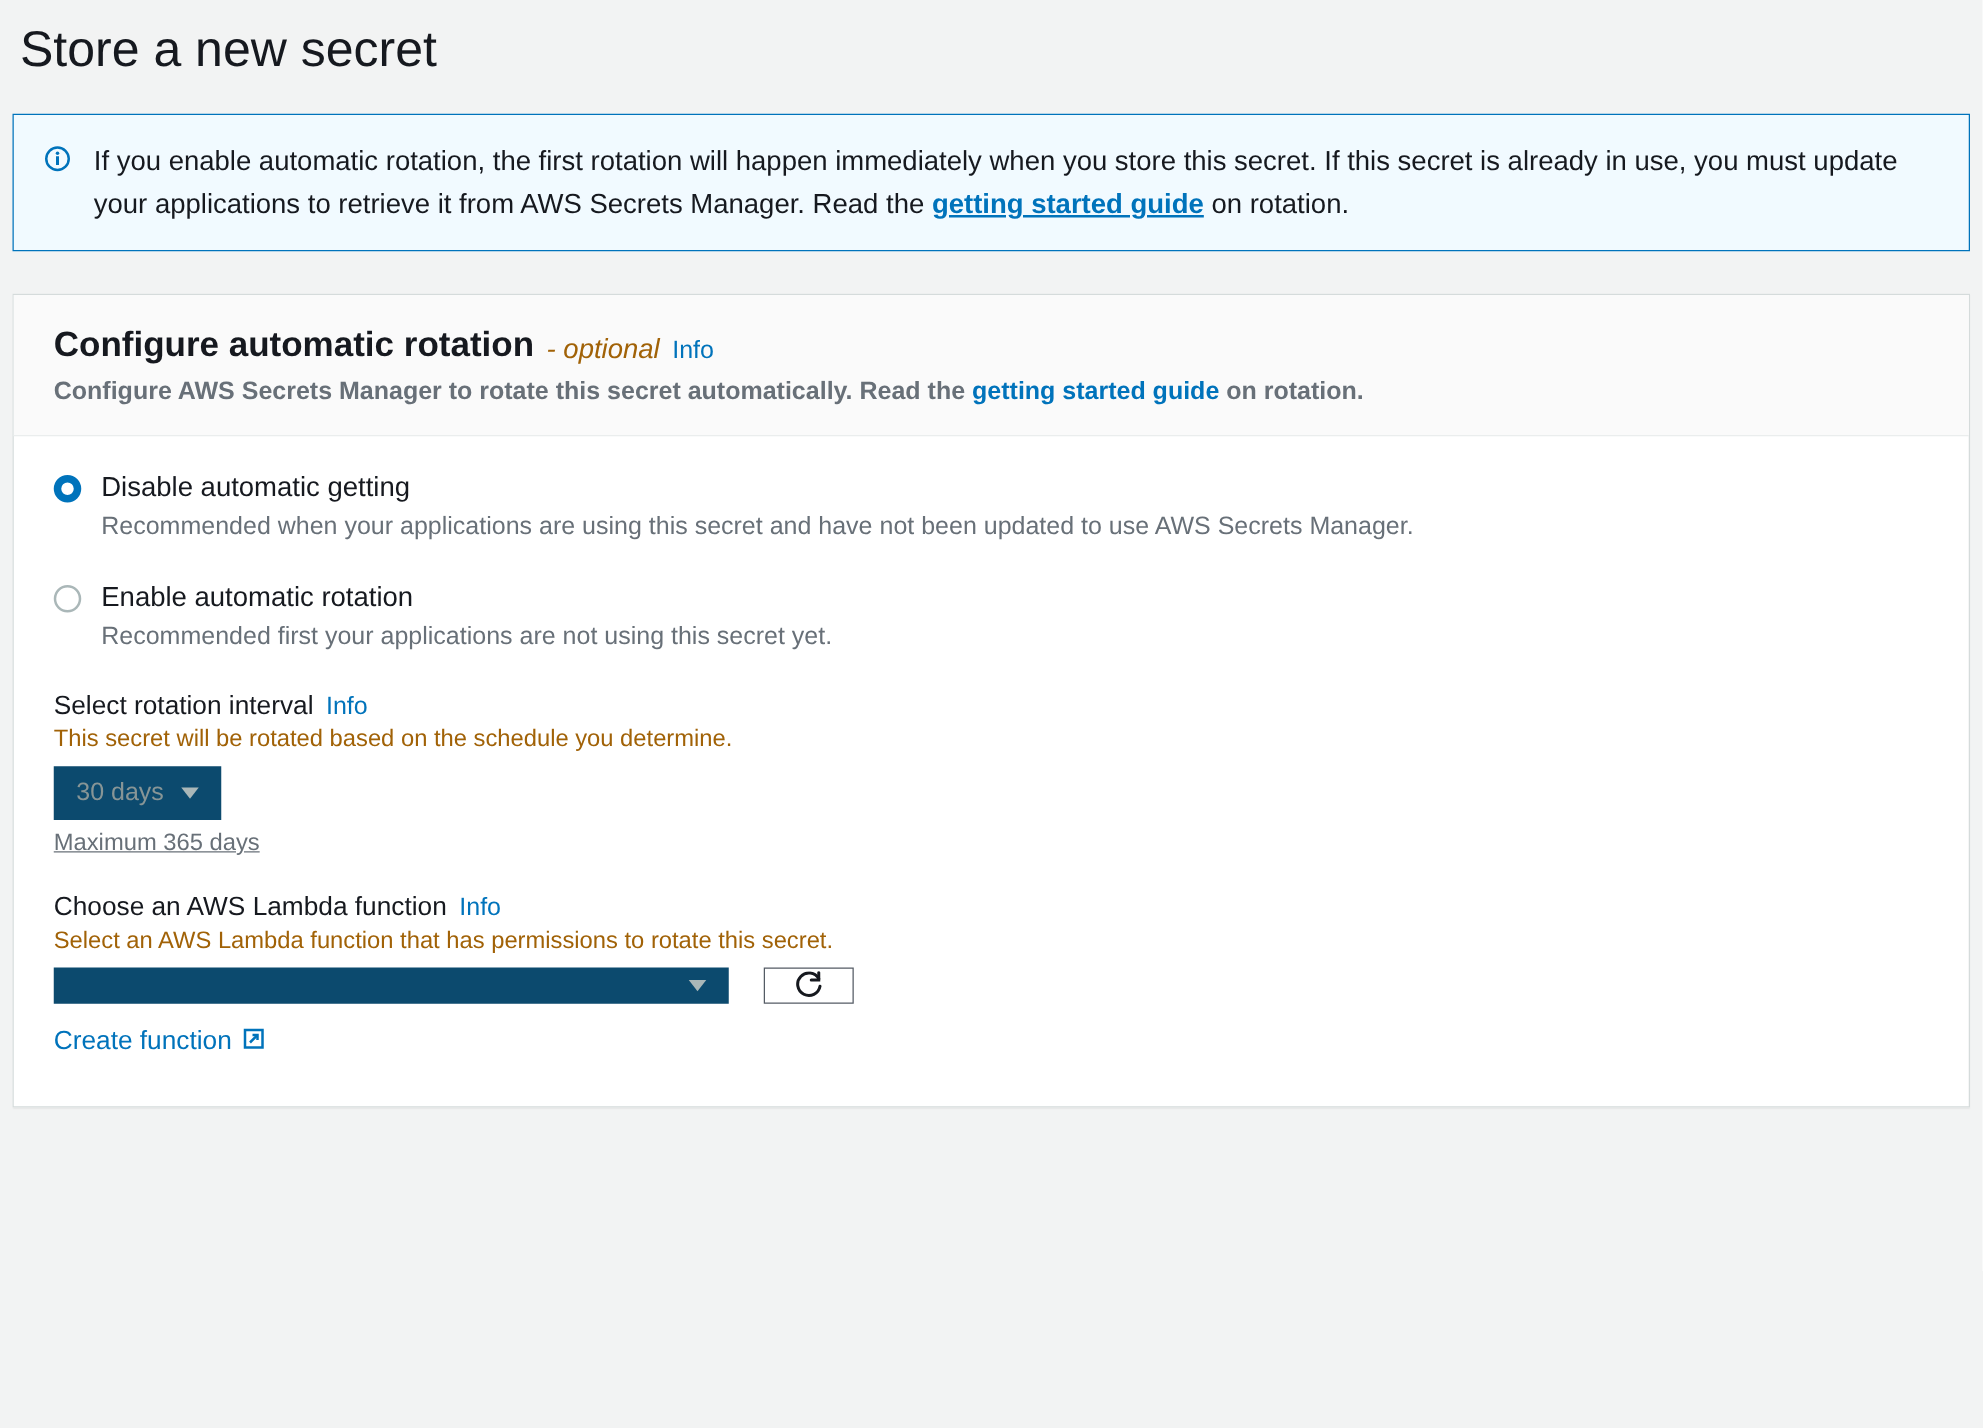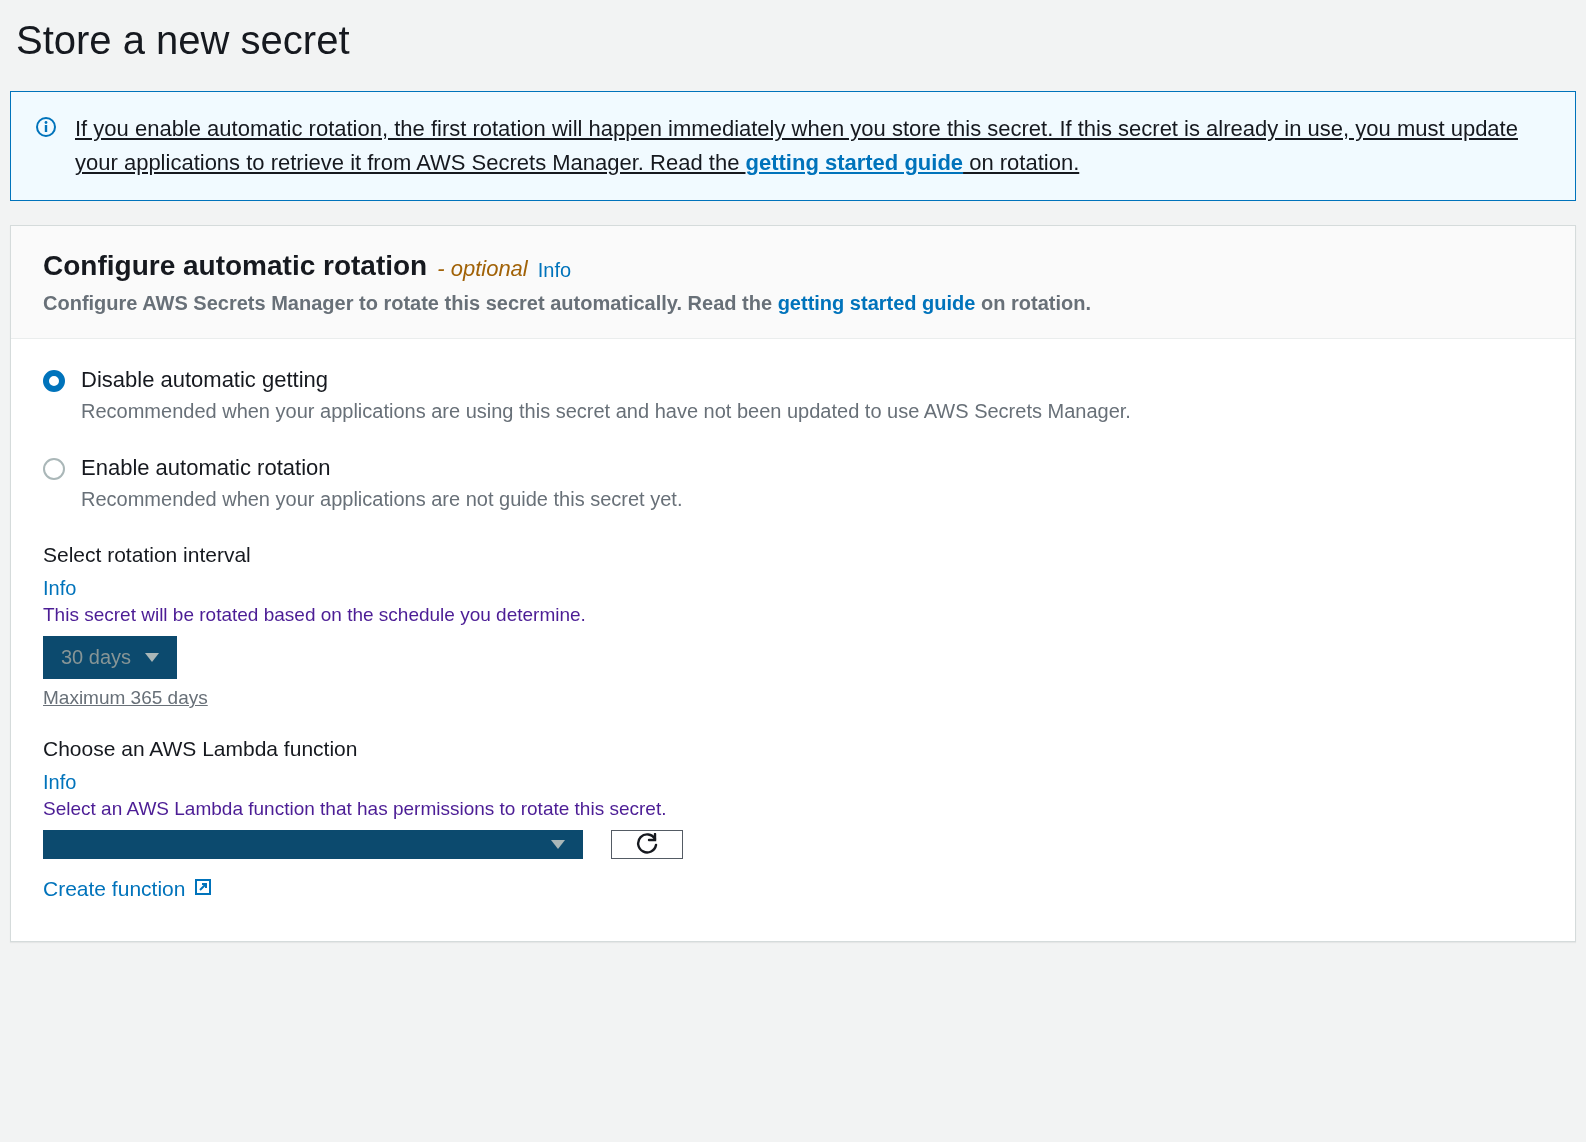--- a/index.html
+++ b/index.html
@@ -14,22 +14,21 @@
     font-weight: 400;
     padding: 18px 0 28px 6px;
     color: #16191f;
   }
   .alert-box {
     background: #f1faff;
     border: 1px solid #0073bb;
     padding: 20px 24px;
     display: flex;
     gap: 18px;
-    margin-bottom: 24px;
-    text-decoration: underline;
+    margin-bottom: 34px;
   }
   .alert-icon {
     flex: 0 0 auto;
     width: 22px;
     height: 22px;
     margin-top: 4px;
   }
   .alert-icon svg { display: block; }
   .alert-text {
     font-size: 22px;
@@ -121,29 +120,28 @@
     line-height: 1.4;
   }
   .field-block {
     margin-bottom: 28px;
   }
   .field-label-row {
     display: flex;
     align-items: baseline;
     gap: 10px;
     margin-bottom: 4px;
-    flex-direction: column;
   }
   .field-label {
     font-size: 21px;
     color: #16191f;
   }
   .field-desc {
     font-size: 19px;
-    color: #4c1d95;
+    color: #a16207;
     margin-bottom: 10px;
   }
   .field-hint {
     font-size: 19px;
     color: #687078;
     margin-top: 8px;
     text-decoration: underline;
   }
   .select-disabled {
     display: inline-flex;
@@ -230,21 +228,21 @@
       <div>
         <div class="radio-label">Disable automatic getting</div>
         <div class="radio-desc">Recommended when your applications are using this secret and have not been updated to use AWS Secrets Manager.</div>
       </div>
     </div>
 
     <div class="radio-option">
       <span class="radio"></span>
       <div>
         <div class="radio-label">Enable automatic rotation</div>
-        <div class="radio-desc">Recommended when your applications are not guide this secret yet.</div>
+        <div class="radio-desc">Recommended first your applications are not using this secret yet.</div>
       </div>
     </div>
 
     <div class="field-block">
       <div class="field-label-row">
         <span class="field-label">Select rotation interval</span>
         <a class="info-link">Info</a>
       </div>
       <div class="field-desc">This secret will be rotated based on the schedule you determine.</div>
       <div class="select-disabled">

